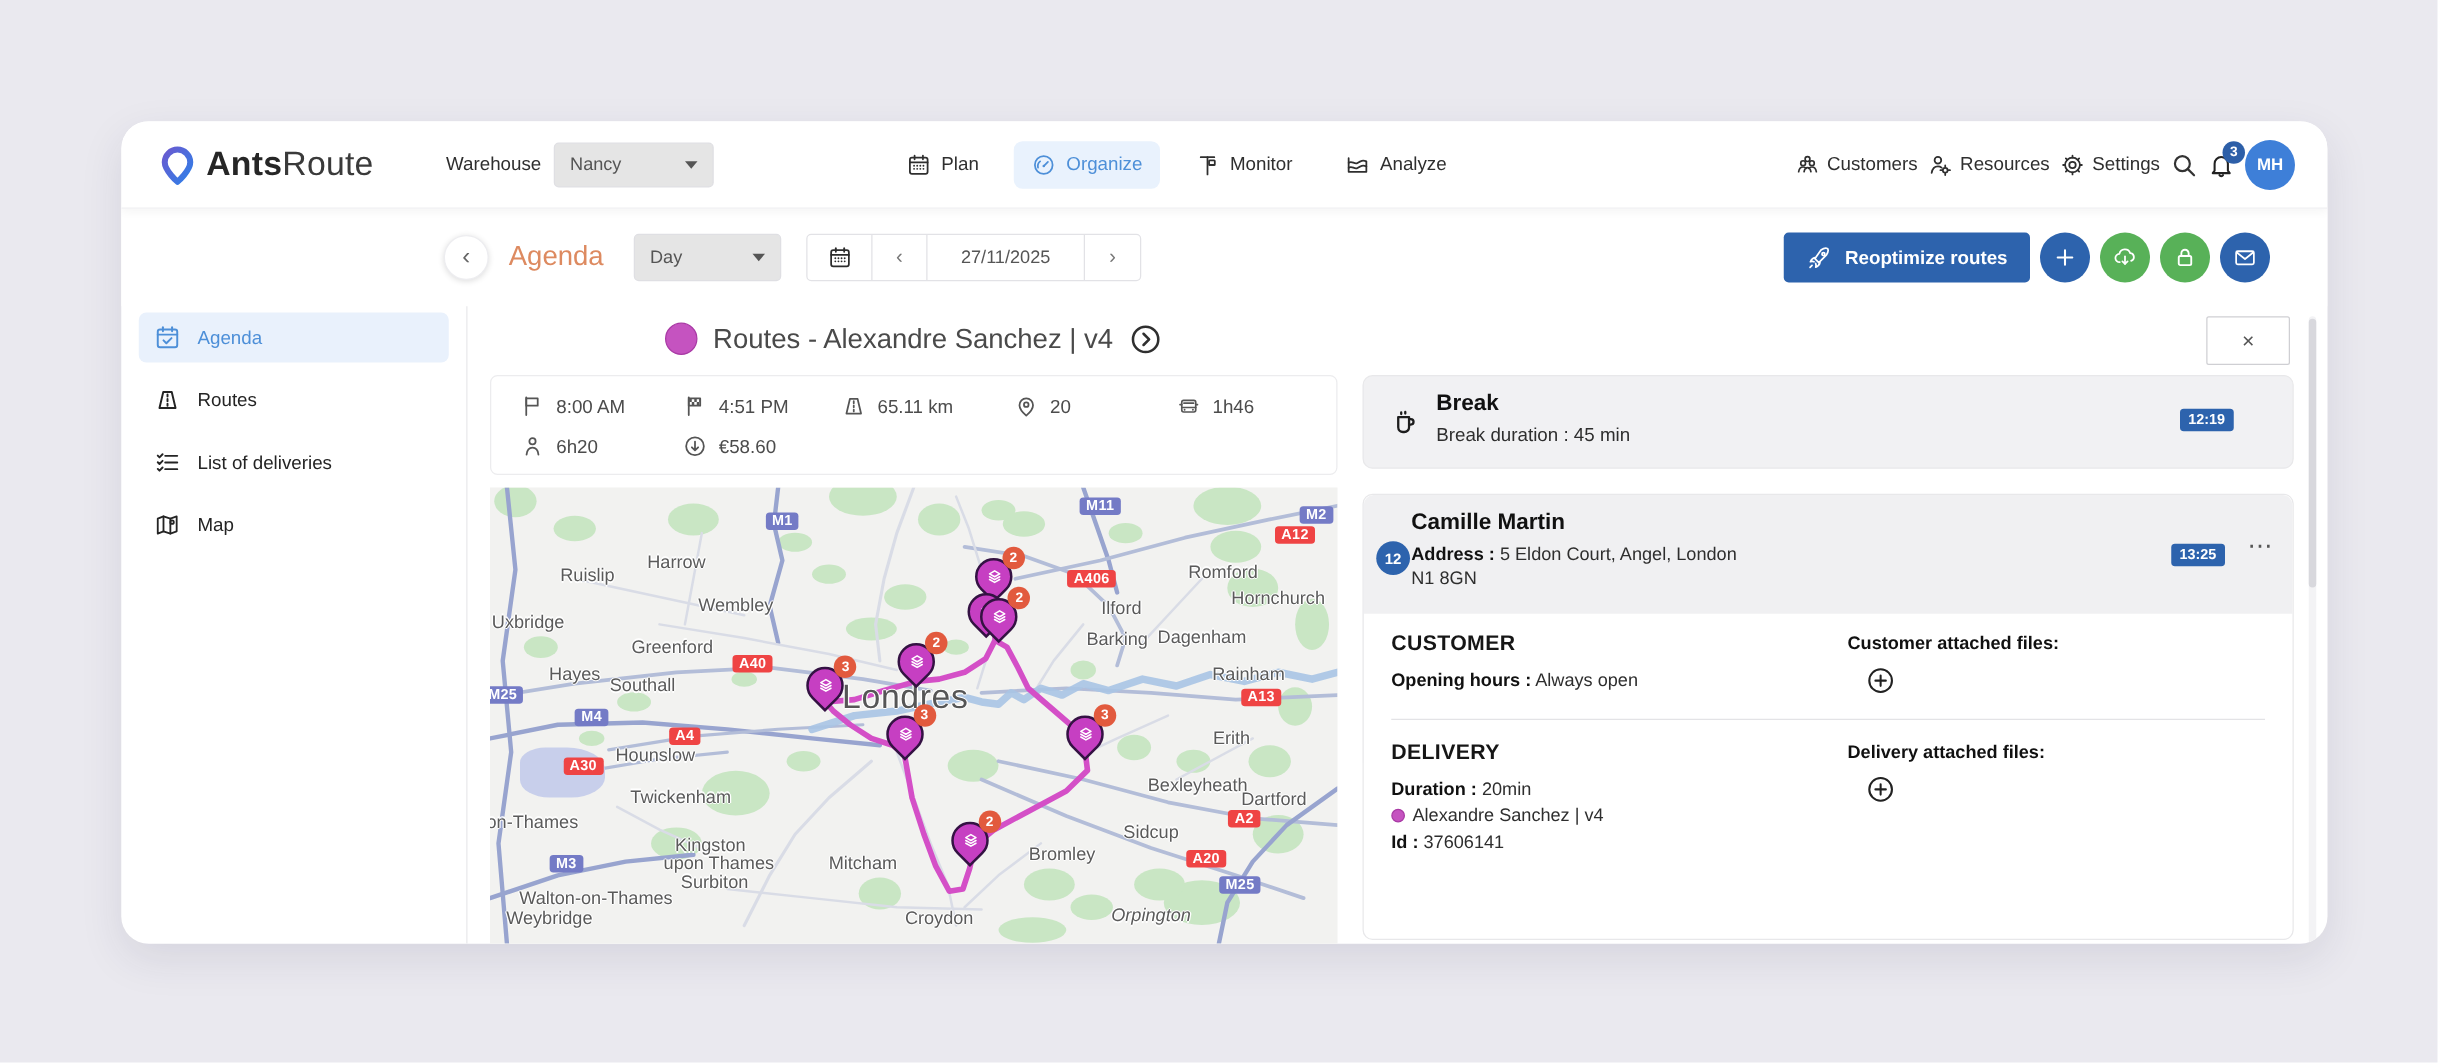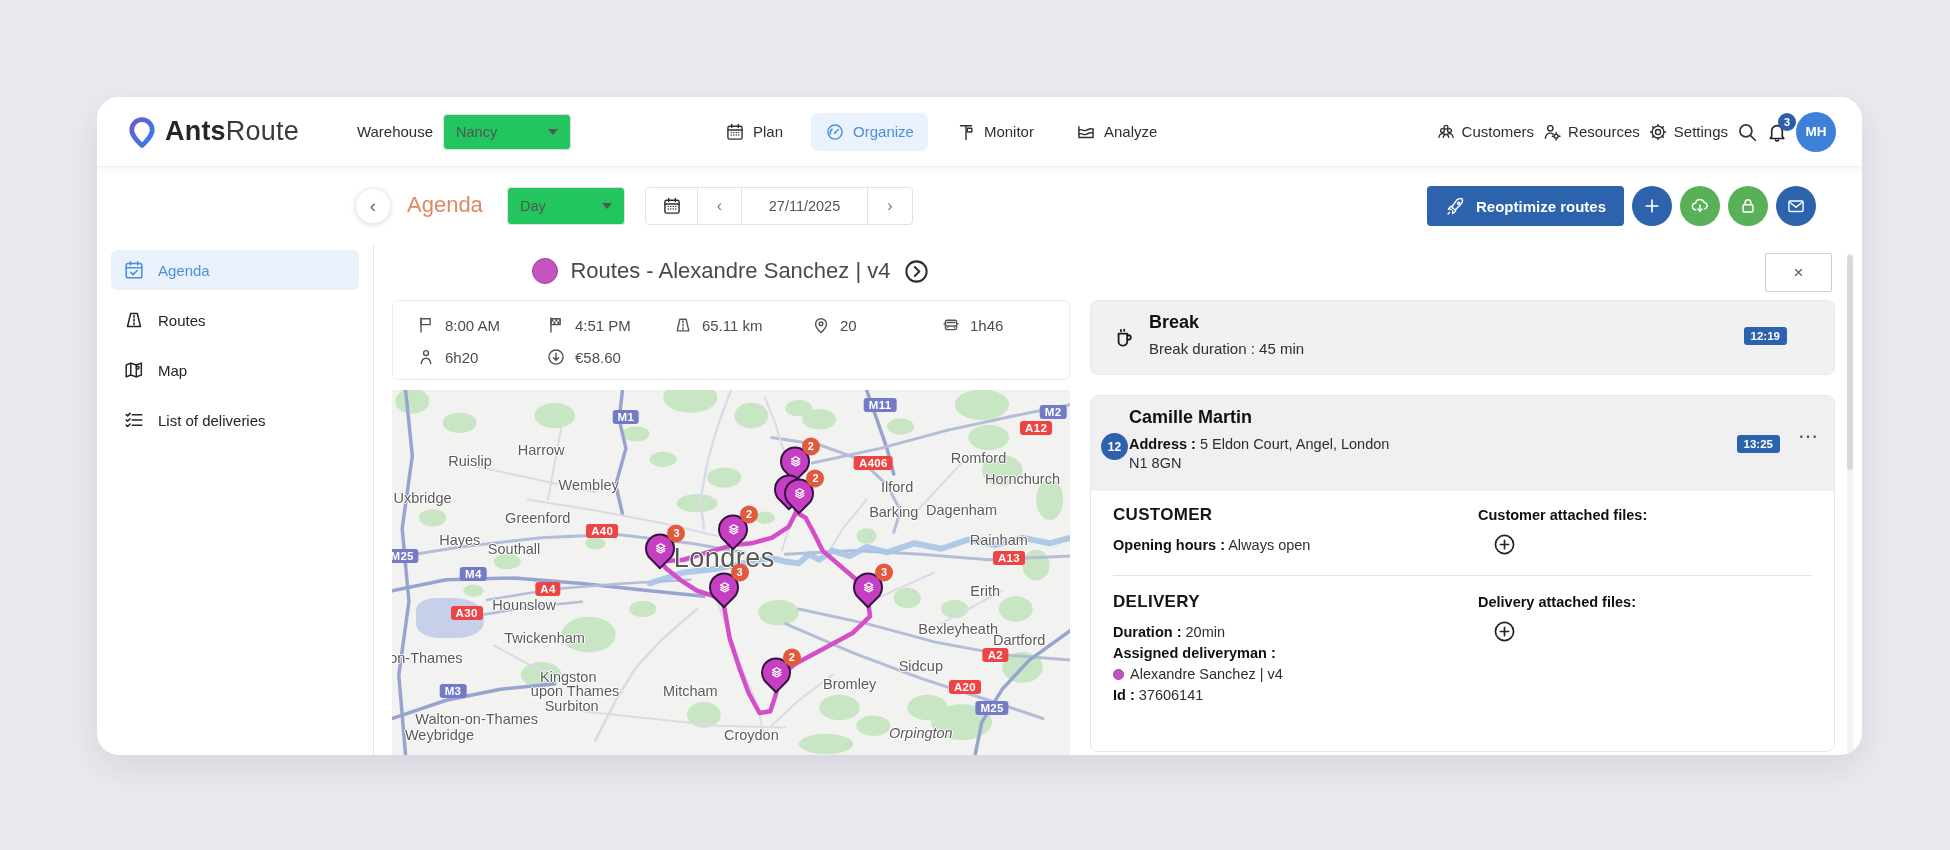--- a/index.html
+++ b/index.html
@@ -12,21 +12,21 @@
 
   
   .nav { position:absolute; top:0; left:0; right:0; height:70px; display:flex; align-items:center; padding:0 26px 0 28px; background:#fff; border-bottom:1px solid #f0f0f2; box-shadow:0 2px 8px rgba(0,0,0,.05); z-index:6; }
   .brand { display:flex; align-items:center; }
   .brand svg { width:34px; height:34px; margin-right:6px; }
   .brand .t { font-size:27px; color:#262626; letter-spacing:.2px; }
   .brand .t b { font-weight:700; }
   .brand .t span { font-weight:400; color:#3a3a3a; }
   .wh { display:flex; align-items:center; margin-left:58px; }
   .wh-label { font-size:15px; font-weight:500; color:#2e2e2e; }
-  .select { margin-left:10px; width:128px; height:36px; border:1px solid #dfdfe3; border-radius:4px; display:flex; align-items:center; justify-content:space-between; padding:0 12px; font-size:14.5px; color:#555; background:#22c55e; }
+  .select { margin-left:10px; width:128px; height:36px; border:1px solid #dfdfe3; border-radius:4px; display:flex; align-items:center; justify-content:space-between; padding:0 12px; font-size:14.5px; color:#555; background:#e5e5e5; }
   .caret { width:0; height:0; border-left:5px solid transparent; border-right:5px solid transparent; border-top:6px solid #555; }
   .tabs { display:flex; align-items:center; gap:14px; margin-left:140px; }
   .tab { display:flex; align-items:center; gap:8px; padding:9px 14px; border-radius:7px; font-size:15px; font-weight:500; color:#2f2f2f; cursor:pointer; }
   .tab.active { color:#4d8fd8; background:#e9f2fd; }
   .navlinks { margin-left:auto; display:flex; align-items:center; gap:8px; }
   .navlink { display:flex; align-items:center; gap:6px; font-size:15px; font-weight:500; color:#2f2f2f; cursor:pointer; }
   .navlink .ic, .tab .ic { width:20px; height:20px; }
   .nav-search .ic { width:22px; height:22px; color:#333; }
   .bellwrap { position:relative; }
   .bellwrap .ic { width:22px; height:22px; color:#222; }
@@ -413,29 +413,29 @@
         <span>Agenda</span>
       </div>
       <div class="sitem">
         <svg viewBox="0 0 24 24" class="ic">
           <use href="#sym-road"></use>
         </svg>
         <span>Routes</span>
       </div>
       <div class="sitem">
         <svg viewBox="0 0 24 24" class="ic">
+          <use href="#sym-checklist"></use>
+        </svg>
+        <span>List of deliveries</span>
+      </div>
+      <div class="sitem">
+        <svg viewBox="0 0 24 24" class="ic">
           <use href="#sym-map"></use>
         </svg>
         <span>Map</span>
-      </div>
-      <div class="sitem">
-        <svg viewBox="0 0 24 24" class="ic">
-          <use href="#sym-checklist"></use>
-        </svg>
-        <span>List of deliveries</span>
       </div>
     </div>
 
   <div class="routehead">
     <span class="rdot"></span>
     <span class="rtitle">Routes - Alexandre Sanchez | v4</span>
     <svg class="chevcirc">
         <use href="#sym-chev-circle"></use>
       </svg>
   </div>
@@ -701,23 +701,20 @@
             </svg>
         </div>
       </div>
       <div class="divider"></div>
       <div class="sect">
         <div class="sect-h">DELIVERY</div>
         <div class="srow">
           <b>Duration :</b> <span>20min</span>
         </div>
         <div class="srow tight">
-          <b>Assigned deliveryman :</b>
-        </div>
-        <div class="srow tight">
           <span class="pinkdot"></span><span>Alexandre Sanchez | v4</span>
         </div>
         <div class="srow tight">
           <b>Id :</b> <span>37606141</span>
         </div>
         <div class="files">
           <b>Delivery attached files:</b>
           <svg class="ic">
               <use href="#sym-plus-circle"></use>
             </svg>

